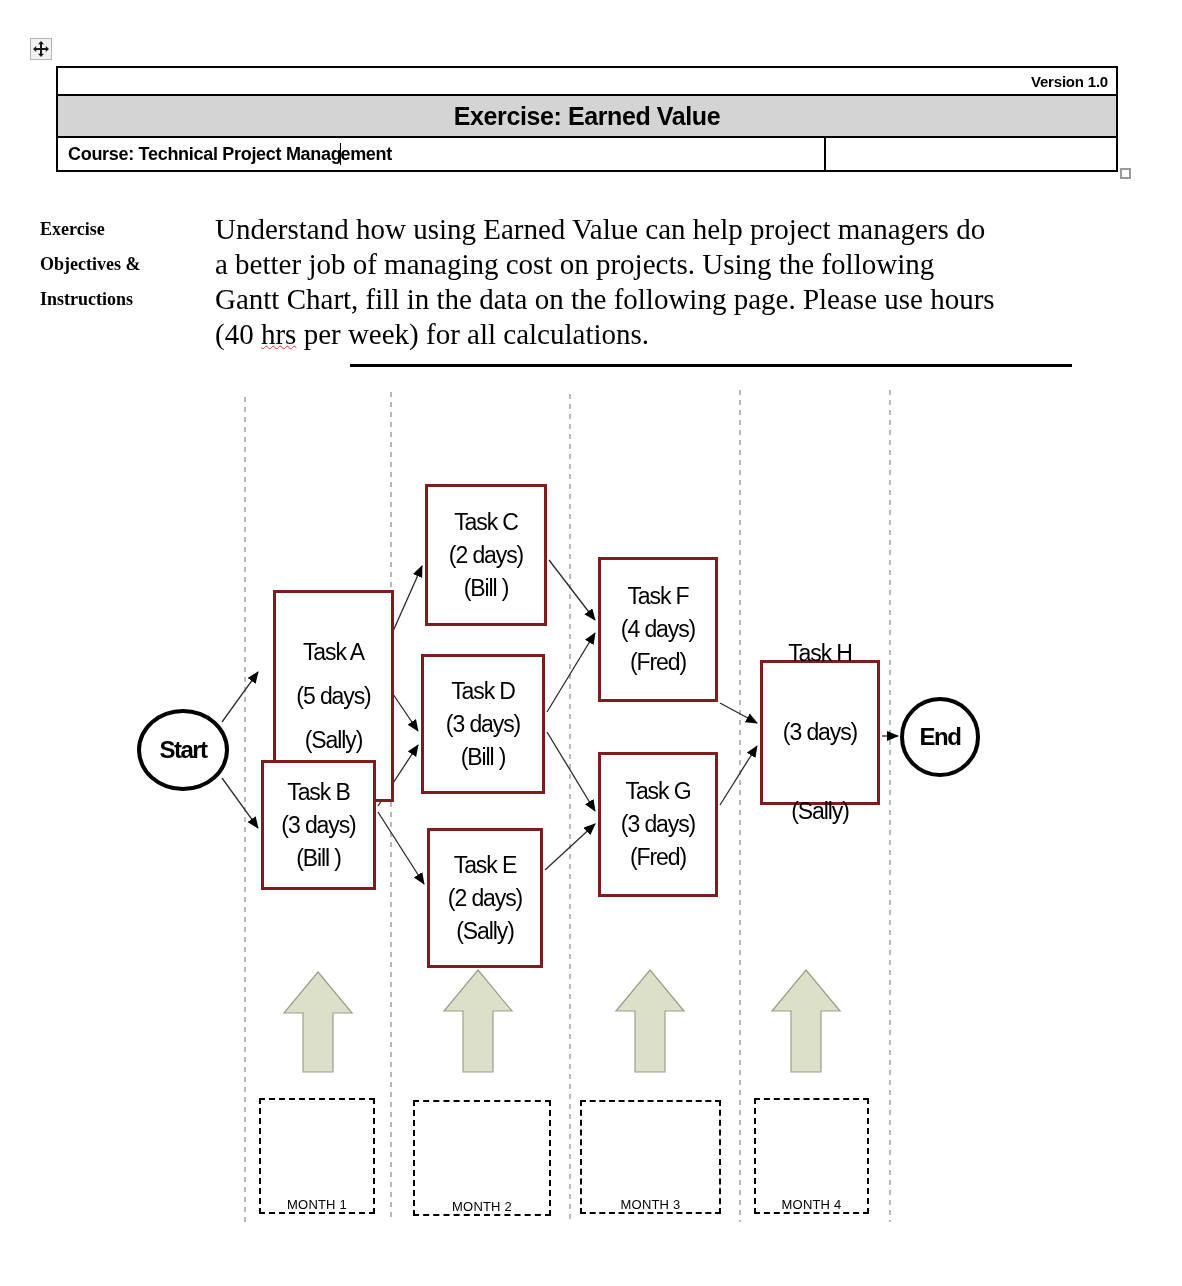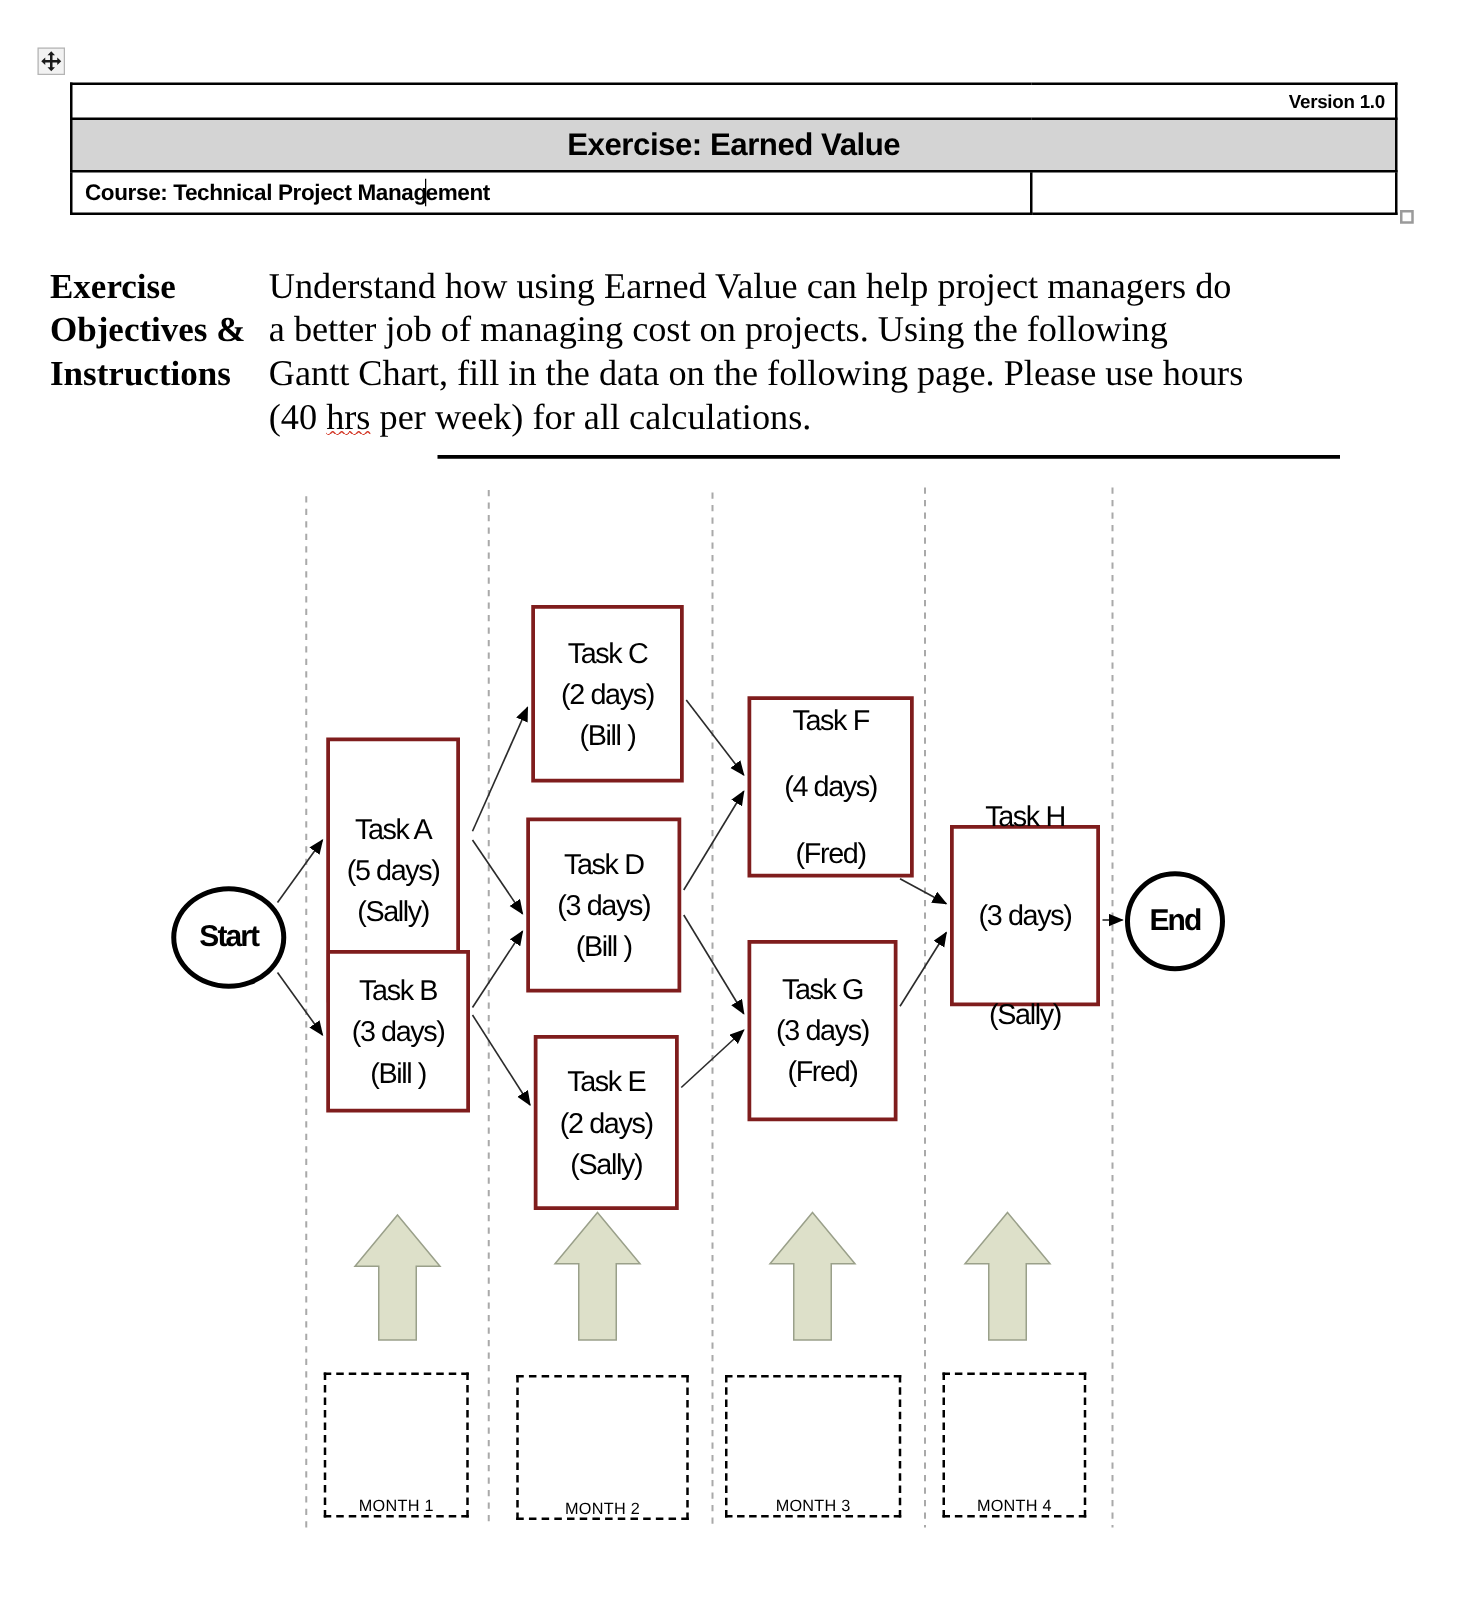--- a/index.html
+++ b/index.html
@@ -95,21 +95,21 @@
     left: 40px;
     top: 212px;
     width: 1060px;
   }
   .instr-label {
     position: absolute;
     left: 0;
     top: 0;
     width: 175px;
     font-weight: bold;
-    font-size: 28px;
+    font-size: 18px;
     line-height: 35px;
     font-family: "Liberation Serif", serif;
   }
   .instr-body {
     position: absolute;
     left: 175px;
     top: 0;
     width: 790px;
     font-size: 29px;
     line-height: 35px;
@@ -265,21 +265,21 @@
     <path d="M650,970 L684,1011 L665,1011 L665,1072 L635,1072 L635,1011 L616,1011 Z"></path>
     <path d="M806,970 L840,1011 L821,1011 L821,1072 L791,1072 L791,1011 L772,1011 Z"></path>
   </g>
 </svg>
 </div>
 
 <div class="term-node" style="left:137px; top:709px; width:92px; height:82px;">
   <span>Start</span>
 </div>
 
-<div class="task-box" style="left:261px; top:590px; width:107px; height:212px;">
+<div class="task-box" style="left:273px; top:590px; width:121px; height:212px;gap:11px;">
   <div>Task A</div>
   <div>(5 days)</div>
   <div>(Sally)</div>
 </div>
 
 <div class="task-box" style="left:261px; top:760px; width:115px; height:130px;">
   <div>Task B</div>
   <div>(3 days)</div>
   <div>(Bill )</div>
 </div>
@@ -295,21 +295,21 @@
   <div>(3 days)</div>
   <div>(Bill )</div>
 </div>
 
 <div class="task-box" style="left:427px; top:828px; width:116px; height:140px;">
   <div>Task  E</div>
   <div>(2 days)</div>
   <div>(Sally)</div>
 </div>
 
-<div class="task-box" style="left:598px; top:557px; width:133px; height:145px;gap:20px;">
+<div class="task-box" style="left:598px; top:557px; width:120px; height:145px;">
   <div>Task F</div>
   <div>(4 days)</div>
   <div>(Fred)</div>
 </div>
 
 <div class="task-box" style="left:598px; top:752px; width:120px; height:145px;">
   <div>Task G</div>
   <div>(3 days)</div>
   <div>(Fred)</div>
 </div>

